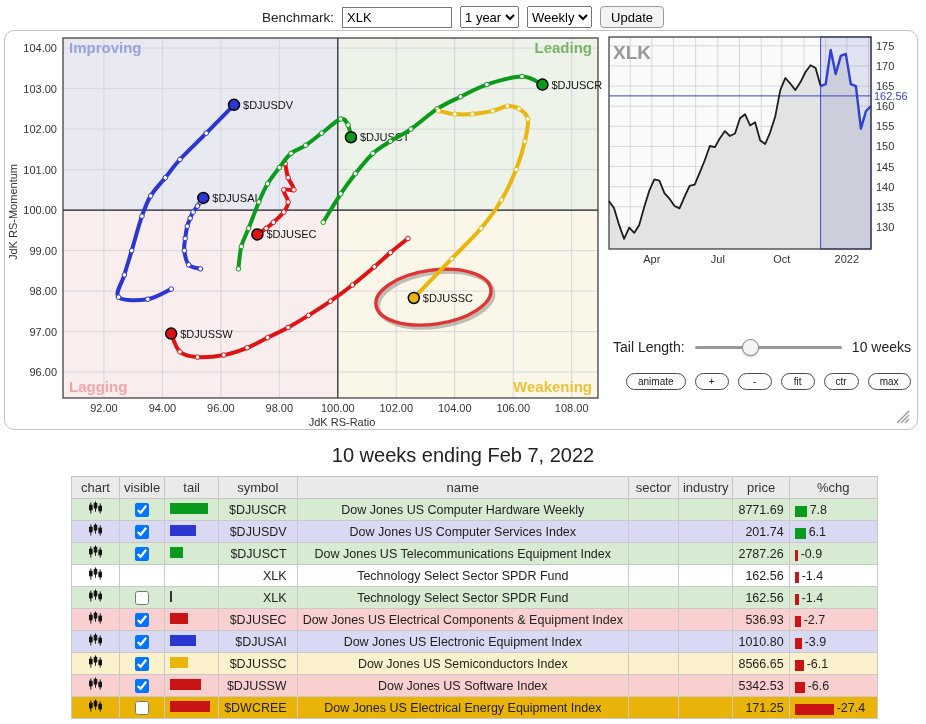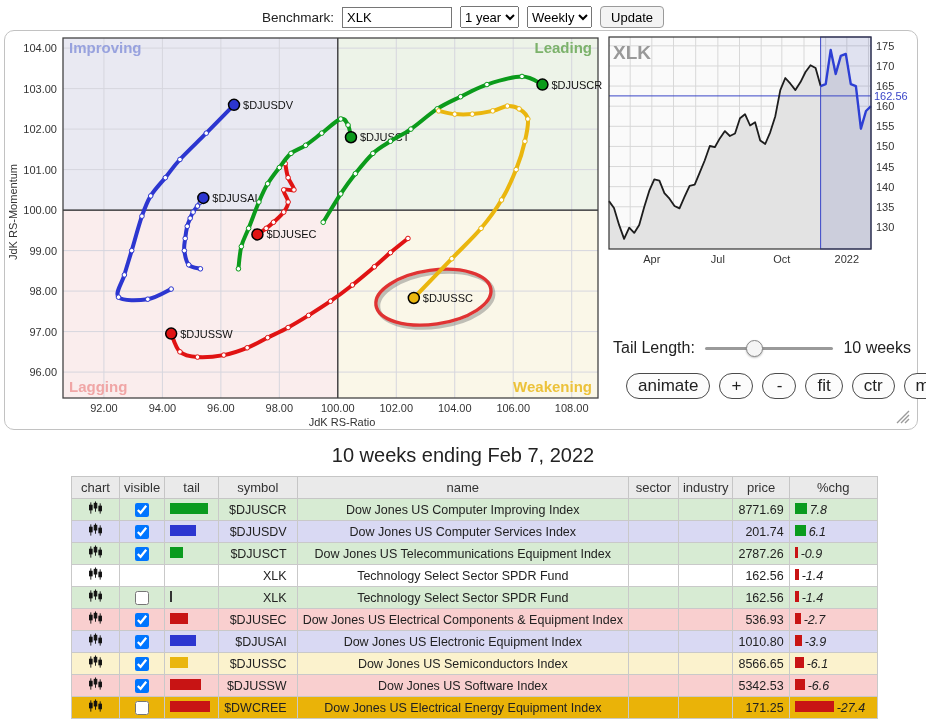--- a/index.html
+++ b/index.html
@@ -10,44 +10,44 @@
   .topbar input{width:100px;height:17px;border:1px solid #767676;font-size:13px;
           padding:1px 4px;font-family:"Liberation Sans",sans-serif;}
   .topbar select{height:22px;font-size:13px;font-family:"Liberation Sans",sans-serif;}
   .topbar button{height:22px;font-size:13px;padding:1px 10px;border:1px solid #9a9a9a;
           border-radius:4px;background:#f3f3f3;font-family:"Liberation Sans",sans-serif;}
   .panel{position:absolute;left:4px;top:30px;width:912px;height:398px;
          border:1px solid #c2c2c2;border-radius:10px;background:#fff;}
   #rrg-svg{position:absolute;left:0;top:0;}
   #price-svg{position:absolute;left:600px;top:0;}
   .tail-row{position:absolute;left:608px;top:308px;width:298px;display:flex;
-            align-items:center;font-size:16px;color:#222;}
+            align-items:flex-start;font-size:14px;color:#222;}
   .tail-row .lbl{white-space:nowrap;}
   .slider{position:relative;flex:1;height:16px;margin:0 10px;cursor:pointer;}
   .slider .track{position:absolute;left:0;right:0;top:7px;height:3px;
                  background:#9a9a9a;border-radius:2px;}
   .slider .thumb{position:absolute;left:32%;top:0px;width:15px;height:15px;
                  border-radius:50%;background:#f5f5f5;border:1px solid #888;
                  box-shadow:0 1px 2px rgba(0,0,0,.25);}
   .tail-row .val{white-space:nowrap;}
   .btn-row{position:absolute;left:621px;top:342px;display:flex;gap:9px;}
   .btn-row button{border:1.5px solid #4a4a4a;border-radius:13px;background:#fcfcfc;
-     font-size:17px;color:#222;padding:2px 11px;min-width:34px;
+     font-size:10px;color:#222;padding:2px 11px;min-width:34px;
      font-family:"Liberation Sans",sans-serif;}
   .resize{position:absolute;right:7px;bottom:5px;width:14px;height:14px;}
   .caption{position:absolute;left:0;top:444px;width:100%;text-align:center;
            font-size:20px;color:#222;}
   table.grid{position:absolute;left:71px;top:476px;border-collapse:collapse;
              font-size:12.5px;table-layout:fixed;}
   table.grid th{background:#eaeaea;color:#333;font-weight:normal;font-size:13px;
              border:1px solid #c6c6c6;height:21px;padding:0 4px;}
   table.grid td{border:1px solid #c9c9c9;height:21px;padding:0 5px;
              overflow:hidden;white-space:nowrap;}
   td.c{text-align:center;} td.r{text-align:right;}
-  .chgcell{display:flex;align-items:flex-start;gap:3px;font-style:italic;}
+  .chgcell{display:flex;align-items:flex-end;gap:3px;}
   .chgbar{height:11px;display:inline-block;}
   .tailsw{height:11px;display:inline-block;}
   input[type=checkbox]{width:14px;height:14px;margin:0;vertical-align:middle;}
 </style>
 </head>
 <body>
 
 <div class="topbar">
   <span>Benchmark:</span>
   <input value="XLK" style="">
@@ -315,21 +315,21 @@
                 <rect x="1.6" y="4" width="2.8" height="5"></rect>
                 <line x1="8" y1="0" x2="8" y2="11" stroke-width="1"></line>
                 <rect x="6.6" y="2" width="2.8" height="5"></rect>
                 <line x1="13" y1="2" x2="13" y2="13" stroke-width="1"></line>
                 <rect x="11.6" y="5" width="2.8" height="5"></rect>
               </g>
             </svg></span></td>
         <td class="c"><input type="checkbox" checked="" style=""></td>
         <td><span class="tailsw" style="width: 38px; background: rgb(10, 155, 30);"></span></td>
         <td class="r" style="padding-right: 10px;">$DJUSCR</td>
-        <td class="c">Dow Jones US Computer Improving Index</td>
+        <td class="c">Dow Jones US Computer Hardware Weekly</td>
         <td class="c"></td>
         <td class="c"></td>
         <td class="r">8771.69</td>
         <td>
           <span class="chgcell">
             <span class="chgbar" style="width: 12px; background: rgb(10, 155, 30);"></span>
             <span>7.8</span>
           </span>
         </td>
       </tr>

